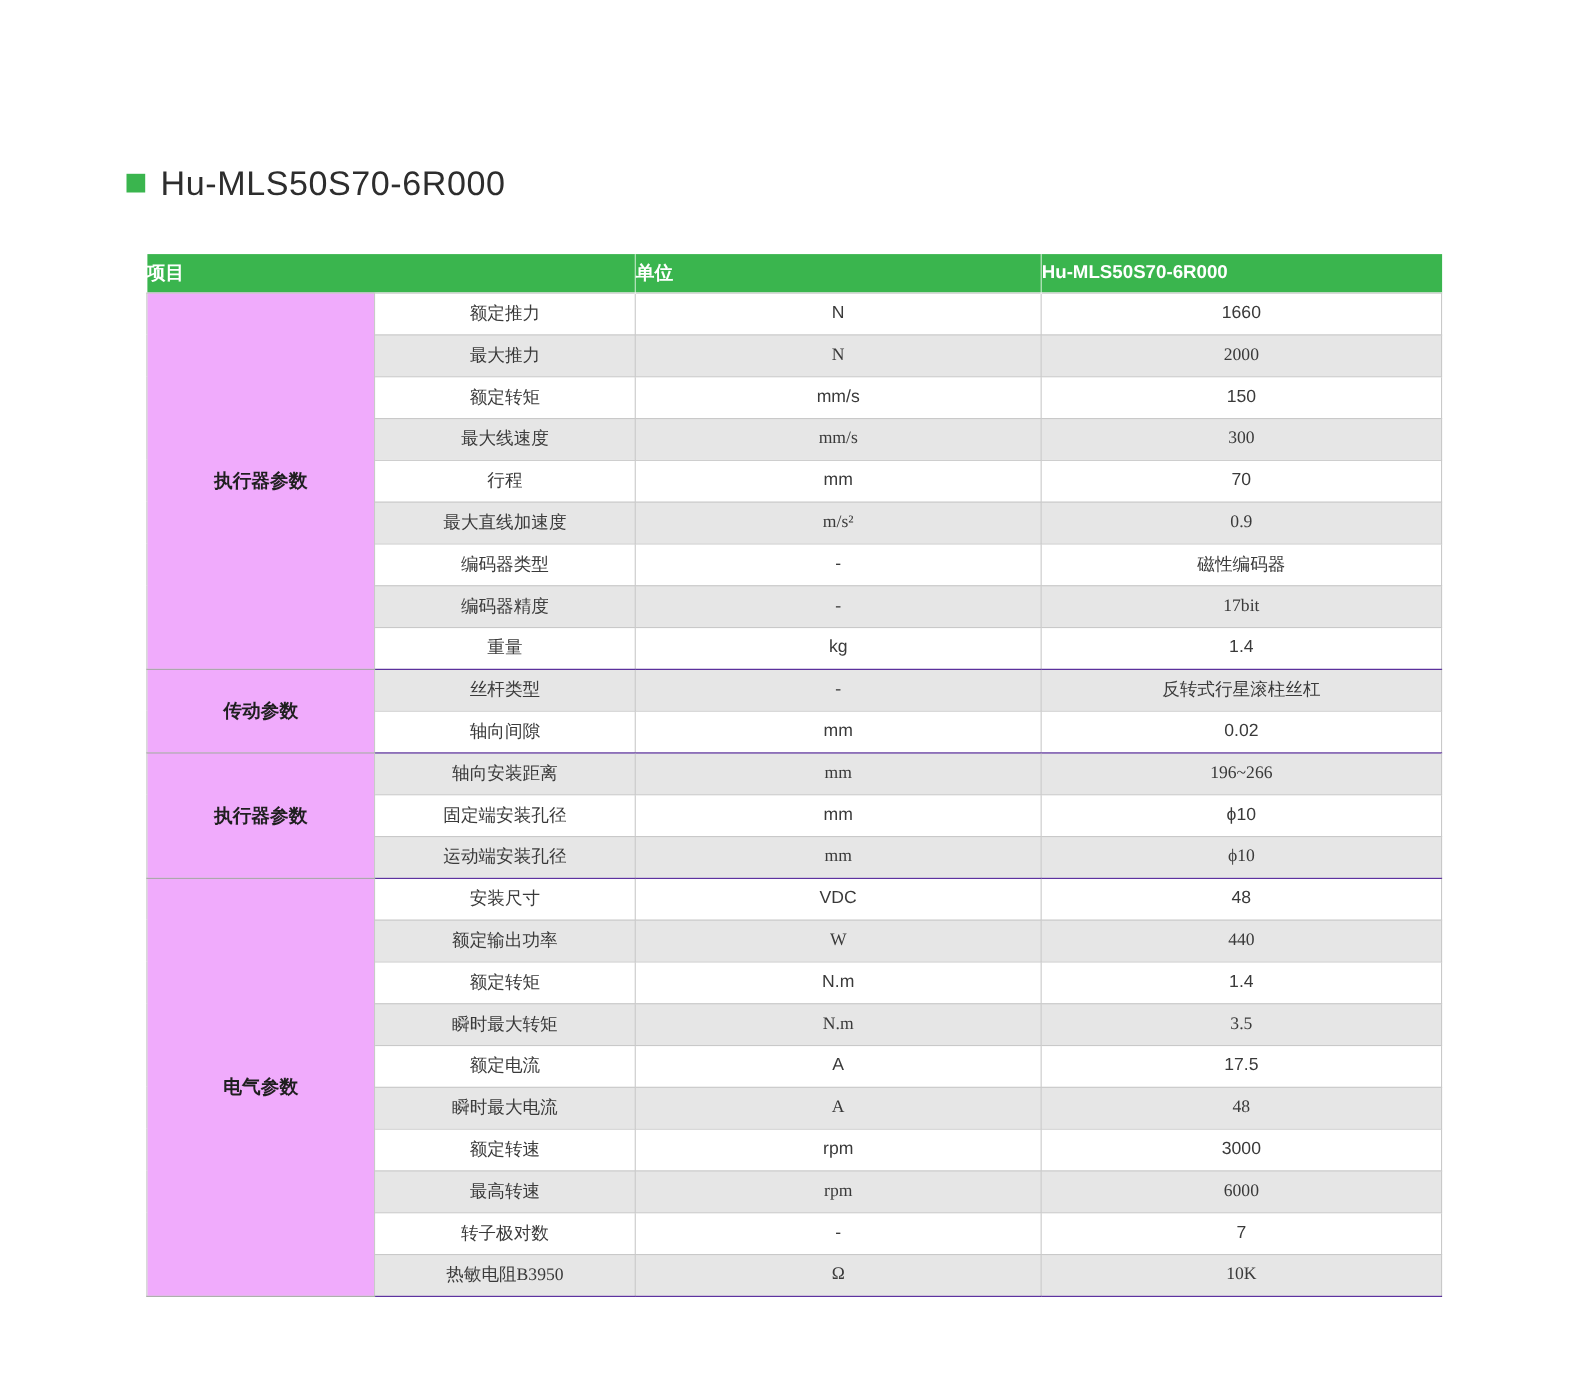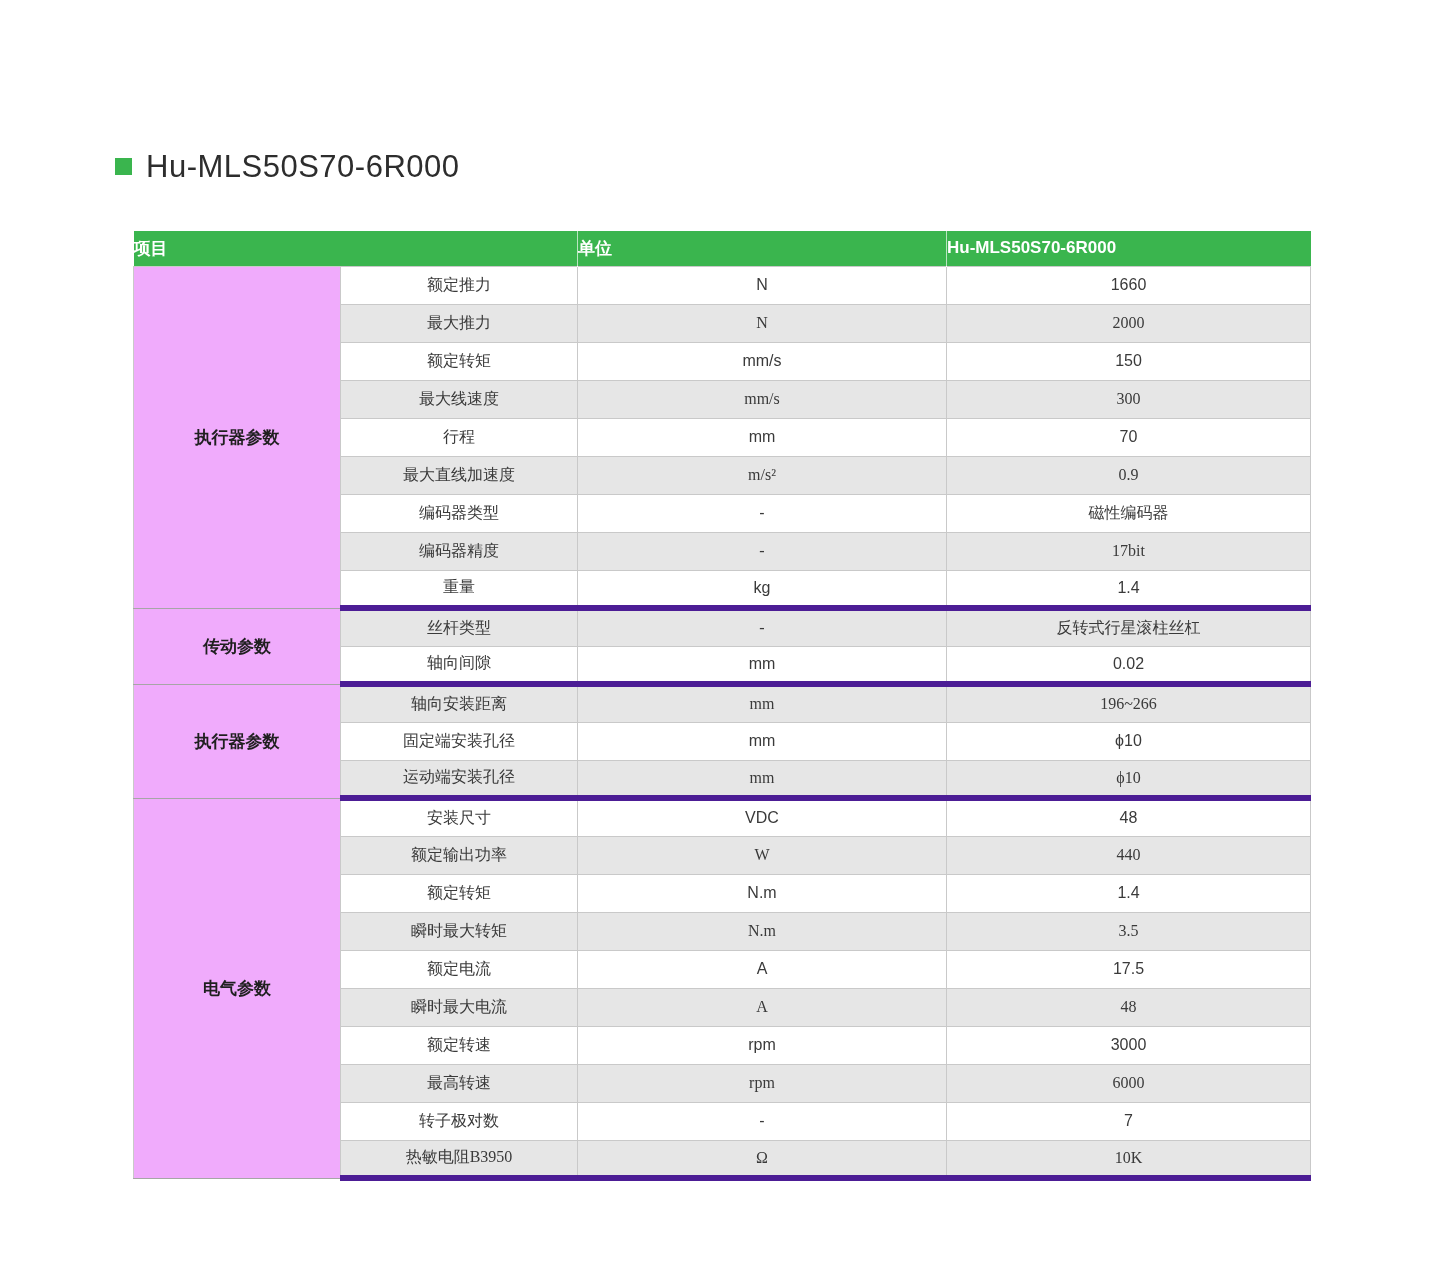--- a/index.html
+++ b/index.html
@@ -58,21 +58,21 @@
     font-weight: 400;
   }
   tbody td.alt { background: #e6e6e6; font-family: Liberation Serif, serif; }
   tbody th.group-cell {
     font-weight: 700;
     font-size: 17px;
     color: #1f1f1f;
     background: #f0abfc;
     border-bottom: 1px solid #a6a6a6;
   }
-  tbody tr.group-end td { border-bottom: 6px solid #4c1d95; }
+  tbody tr.group-end td { border-bottom: 1px solid #4c1d95; }
 </style>
 </head>
 <body>
 
 <div class="page">
 
   <div class="title-row">
     <span class="bullet"></span>
     <h1 class="page-title">Hu-MLS50S70-6R000</h1>
   </div>

